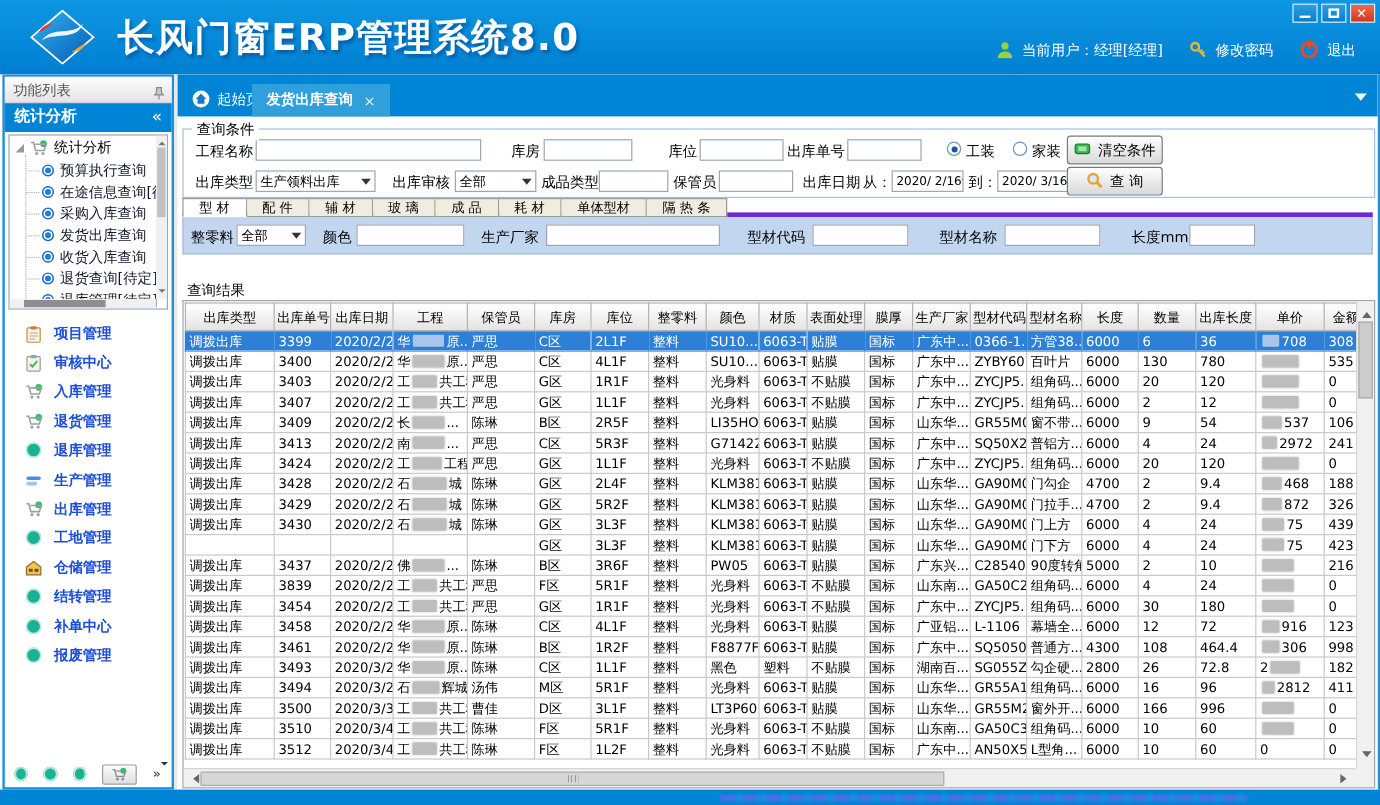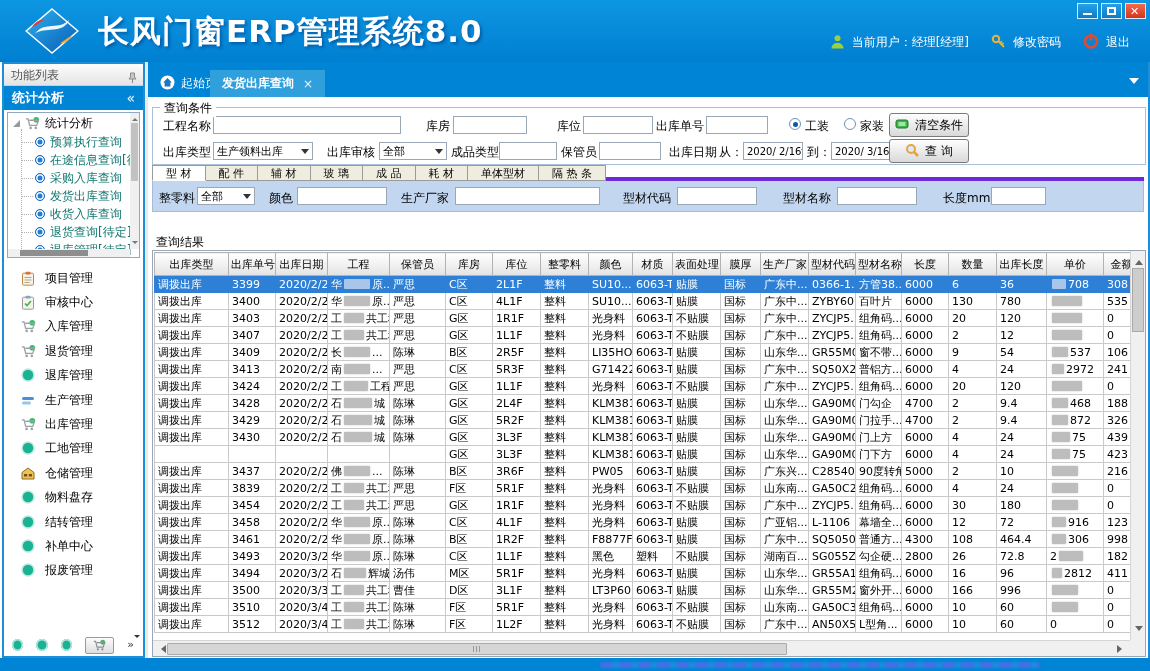--- a/index.html
+++ b/index.html
@@ -41,30 +41,30 @@
   ul.tree { list-style:none; padding-left:27px; position:relative; }
   ul.tree::before { content:""; position:absolute; left:13px; top:-4px; bottom:10px;
     border-left:1px dotted #b0b0b0; }
   ul.tree li { position:relative; height:18px; line-height:18px; font-size:12px;
     white-space:nowrap; cursor:pointer; }
   ul.tree li::before { content:""; position:absolute; left:-13px; top:9px; width:11px;
     border-top:1px dotted #b0b0b0; }
   .bullet { display:inline-block; width:10px; height:10px; border-radius:50%;
     background:#1d7fd6; border:1px solid #1565c0; box-shadow:inset 0 0 0 1.5px #fff;
     vertical-align:-1px; margin-right:5px; }
-  .tlabel { color:#0f766e; }
+  .tlabel { color:#0f172a; }
   .tree-vscroll { position:absolute; right:0; top:0; bottom:8px; width:9px; background:#f0f0f0; }
   .tree-vthumb { position:absolute; left:1px; top:10px; width:7px; height:58px; background:#c2c2c2; }
   .tri-up { position:absolute; left:1.5px; top:2px; width:0; height:0; border:3px solid transparent; border-bottom-color:#777; }
   .tri-dn { position:absolute; left:1.5px; bottom:2px; width:0; height:0; border:3px solid transparent; border-top-color:#777; }
   .tree-hscroll { position:absolute; left:0; right:9px; bottom:0; height:8px; background:#f0f0f0; }
   .tree-hthumb { position:absolute; left:12px; top:1px; width:68px; height:6px; background:#8e8e8e; }
   .modules { position:absolute; left:2px; right:2px; top:202px; }
   .module { height:24.4px; display:flex; align-items:center; gap:9px; padding-left:15px;
-    font-size:12px; font-weight:normal; color:#000000; cursor:pointer; white-space:nowrap; }
+    font-size:12px; font-weight:bold; color:#1d4ed8; cursor:pointer; white-space:nowrap; }
   .mod-icon { width:15px; height:15px; display:inline-flex; }
   .sb-bottom { position:absolute; left:8px; right:3px; bottom:2px; height:18px;
     display:flex; align-items:center; gap:13px; }
   .dot { width:12px; height:12px; border-radius:50%; background:#19b394;
     box-shadow:inset 0 0 0 1.5px #bfe9df; }
   .cart-btn { width:30px; height:17px; border:1px solid #9a9a9a; border-radius:2px;
     background:linear-gradient(#fcfcfc,#dedede); display:flex; align-items:center; justify-content:center; }
   .more { font-size:11px; color:#333; line-height:8px; text-align:center; }
   .more .mcaret { width:0; height:0; border:3px solid transparent; border-top-color:#333; margin:2px auto 0; }
 
@@ -336,29 +336,20 @@
       </div>
       <div class="module">
         <span class="mod-icon">
           <svg width="14" height="14">
             <path d="M1 6.5 7 2l6 4.5V13H1z" fill="#f2c14e" stroke="#8a6d2f"></path>
             <rect x="3" y="8" width="3.2" height="2.5" fill="#6e5418"></rect>
             <rect x="7.8" y="8" width="3.2" height="2.5" fill="#6e5418"></rect>
           </svg>
         </span>
         <span>仓储管理</span>
-      </div>
-      <div class="module">
-        <span class="mod-icon">
-          <svg width="14" height="14">
-            <circle cx="7" cy="7" r="6" fill="#19b394"></circle>
-            <circle cx="7" cy="7" r="6" fill="none" stroke="#bfe9df" stroke-width="1.5"></circle>
-          </svg>
-        </span>
-        <span>物料盘存</span>
       </div>
       <div class="module">
         <span class="mod-icon">
           <svg width="14" height="14">
             <circle cx="7" cy="7" r="6" fill="#19b394"></circle>
             <circle cx="7" cy="7" r="6" fill="none" stroke="#bfe9df" stroke-width="1.5"></circle>
           </svg>
         </span>
         <span>结转管理</span>
       </div>

